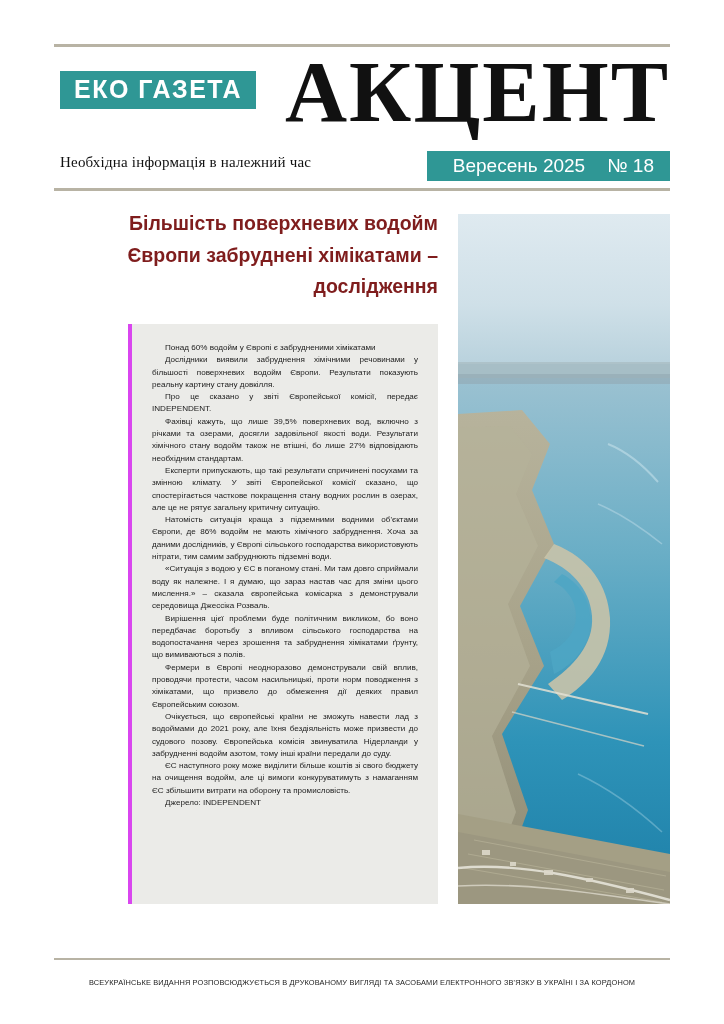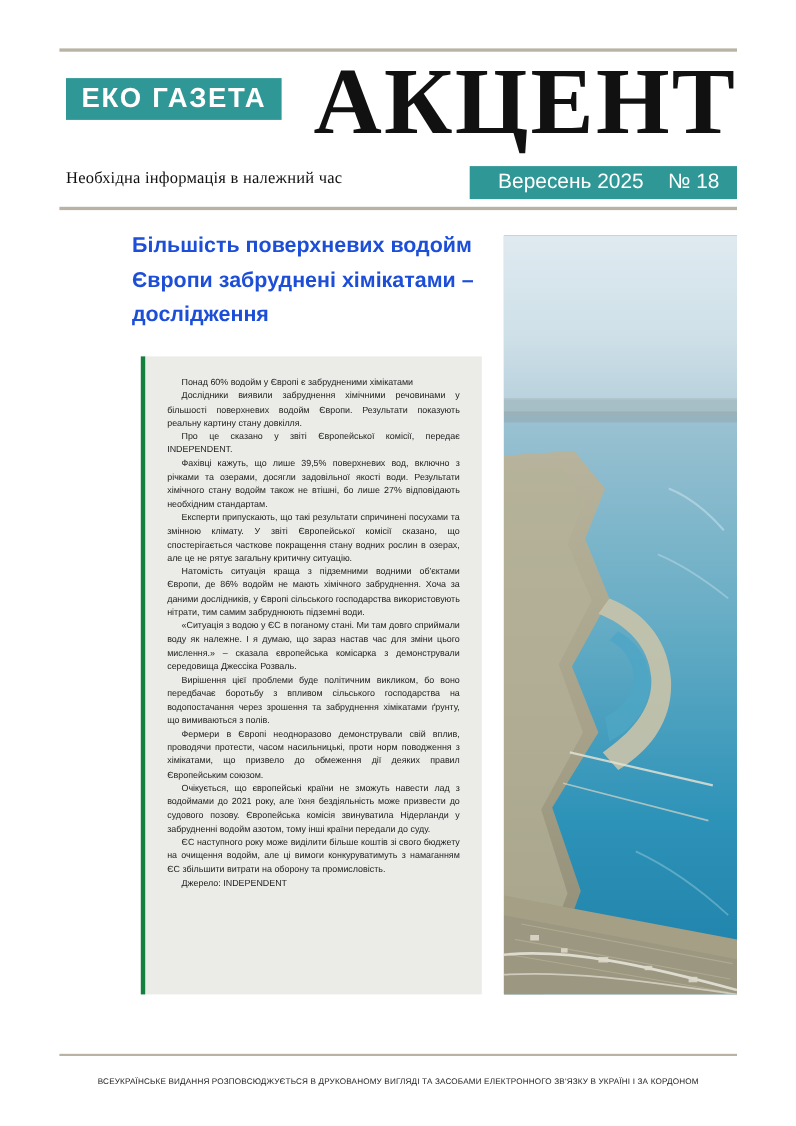--- a/index.html
+++ b/index.html
@@ -98,25 +98,25 @@
     height: 3px;
     background: #b8b3a4;
   }
 
   
   .headline {
     position: absolute;
     left: 120px;
     top: 208px;
     width: 318px;
-    text-align: left;
+    text-align: right;
     font-size: 19.5px;
     font-weight: 700;
     line-height: 1.62;
-    color: #1d4ed8;
+    color: #7f1d1d;
   }
 
   
   .photo {
     position: absolute;
     left: 458px;
     top: 214px;
     width: 212px;
     height: 690px;
     overflow: hidden;
@@ -125,21 +125,21 @@
   .photo svg { display: block; }
 
   
   .article {
     position: absolute;
     left: 128px;
     top: 324px;
     width: 310px;
     height: 580px;
     background: #ebebe8;
-    border-left: 4px solid #15803d;
+    border-left: 4px solid #d946ef;
     box-sizing: border-box;
     padding: 18px 20px 10px 20px;
   }
   .article p {
     margin: 0;
     font-size: 8.1px;
     line-height: 1.52;
     text-align: justify;
     text-indent: 13px;
     color: #1b1b1b;

